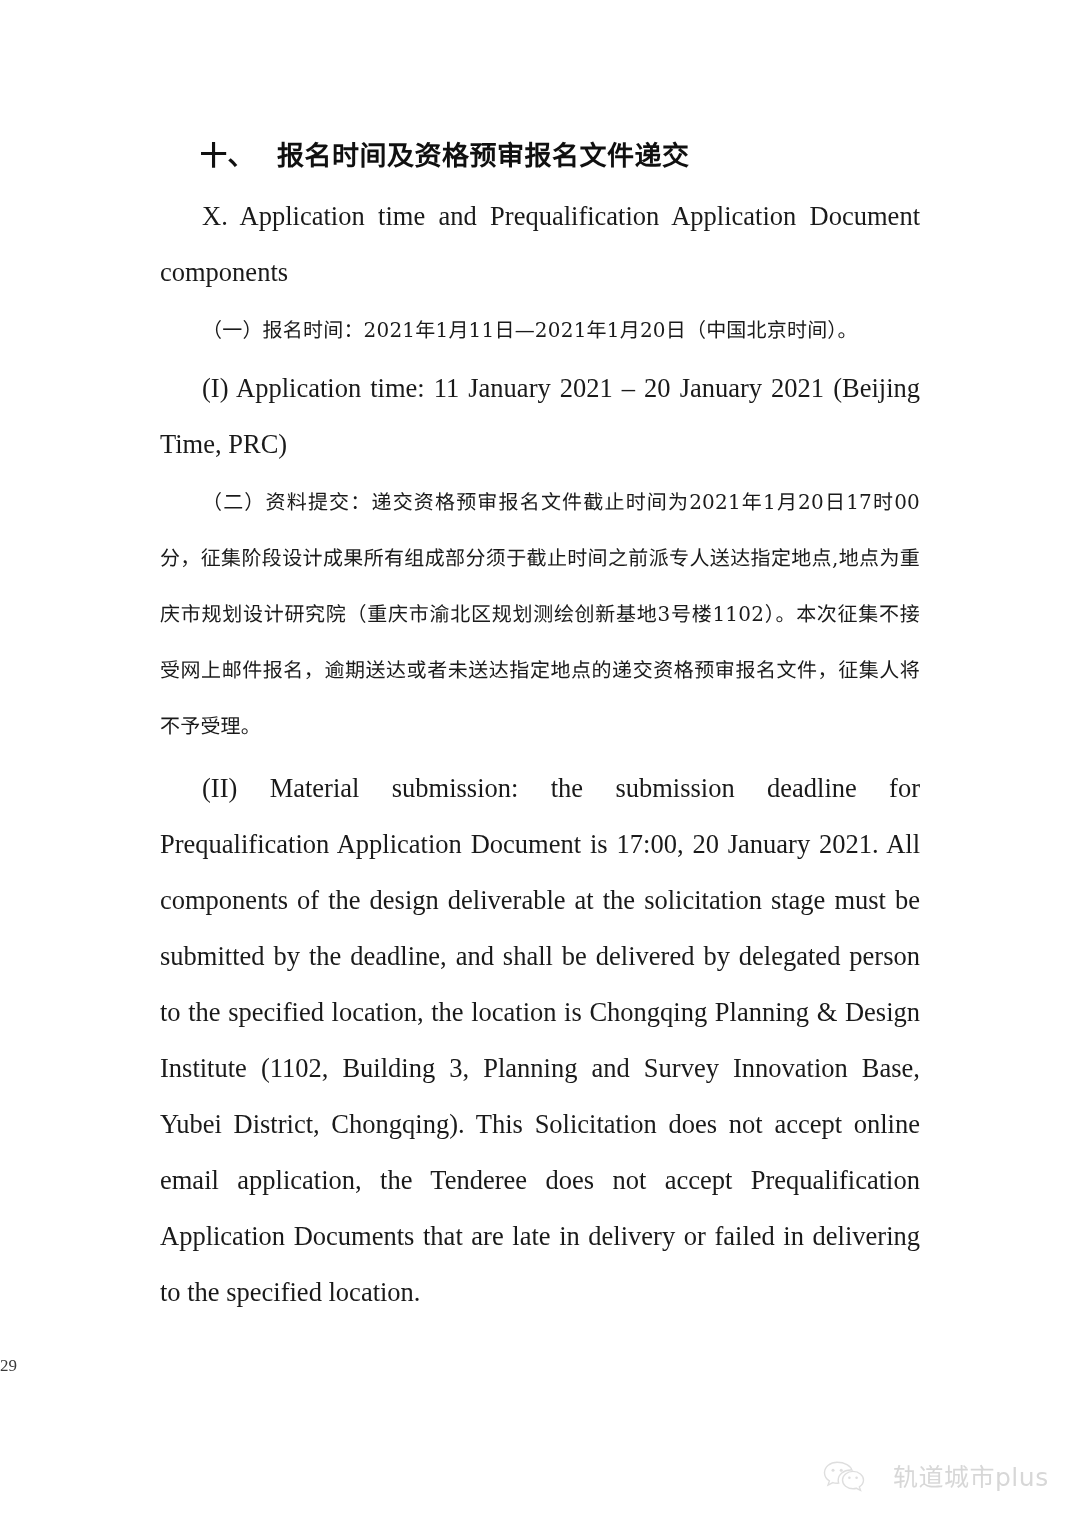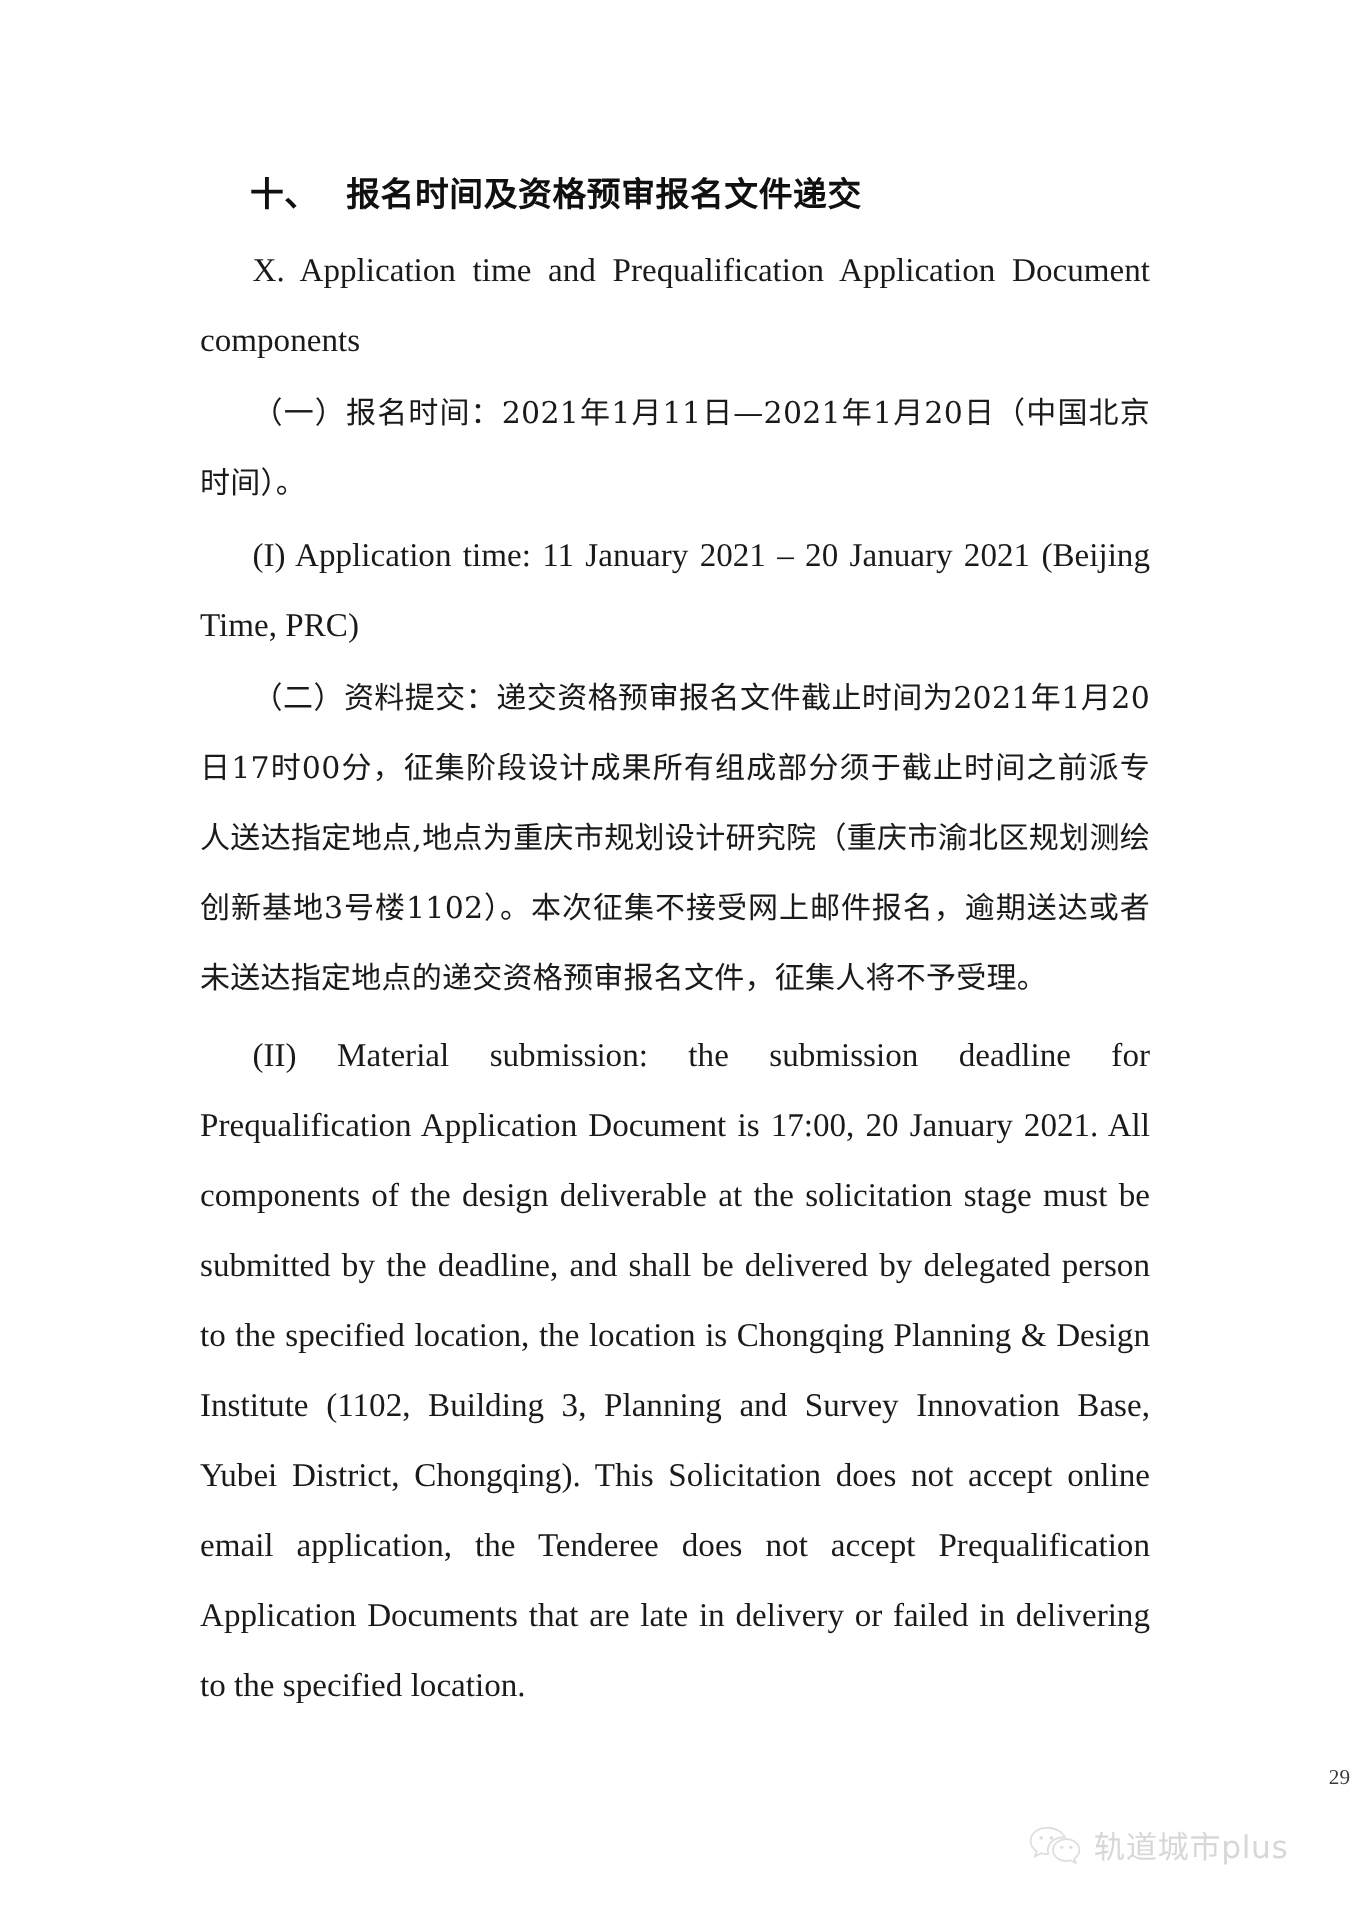--- a/index.html
+++ b/index.html
@@ -54,52 +54,52 @@
     text-align-last: left;
     color: #1a1a1a;
   }
 
   .para.en {
     font-family: "Liberation Serif", "DejaVu Serif", serif;
   }
 
   .para.cn {
     font-family: "DejaVu Serif", "Liberation Serif", serif;
-    font-size: 24px;
+    font-size: 20px;
     letter-spacing: 0.2px;
     text-align-last: left;
   }
 
   .indent {
     text-indent: 42px;
   }
 
   .gap-sm { height: 2px; }
   .gap-md { height: 6px; }
 
   
   .page-number {
     position: absolute;
     left: 0;
     right: 0;
-    top: 1412px;
-    text-align: right;
+    top: 1356px;
+    text-align: left;
     font-family: "Liberation Serif", "DejaVu Serif", serif;
     font-size: 17px;
     color: #3a3a3a;
   }
 
   
   .watermark {
     position: absolute;
     left: 822px;
     top: 1460px;
     display: flex;
     align-items: center;
-    gap: 9px;
+    gap: 27px;
     opacity: 0.72;
     justify-content: flex-end;
   }
   .watermark .wechat-icon {
     width: 44px;
     height: 34px;
     flex: none;
     display: block;
   }
   .watermark .wm-text {

